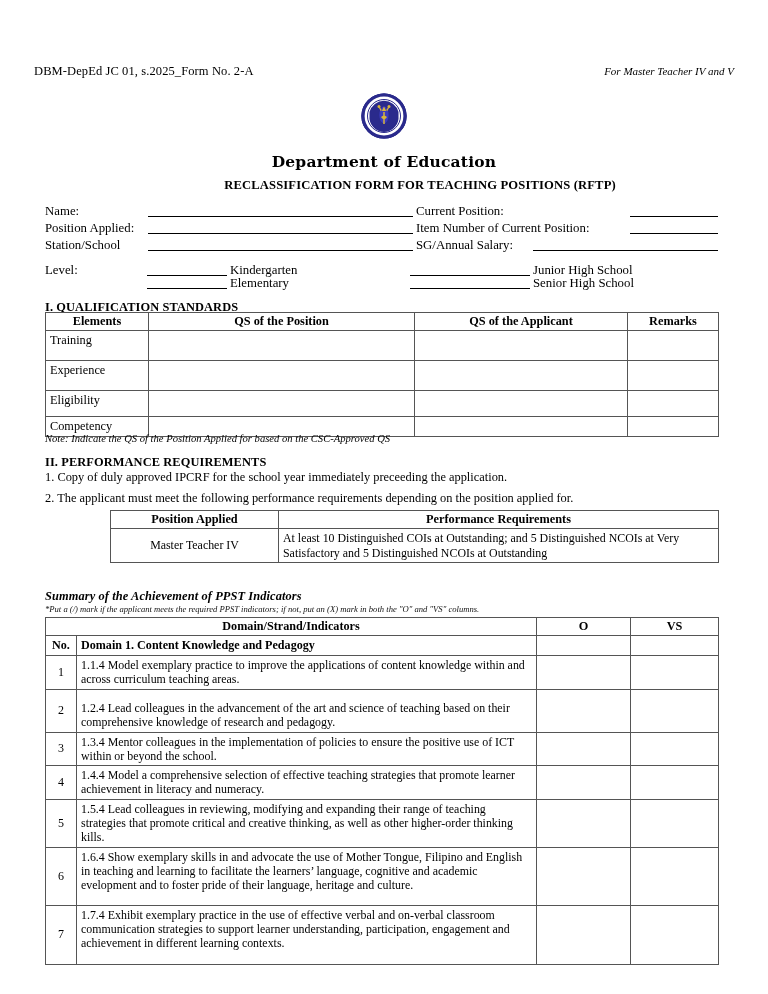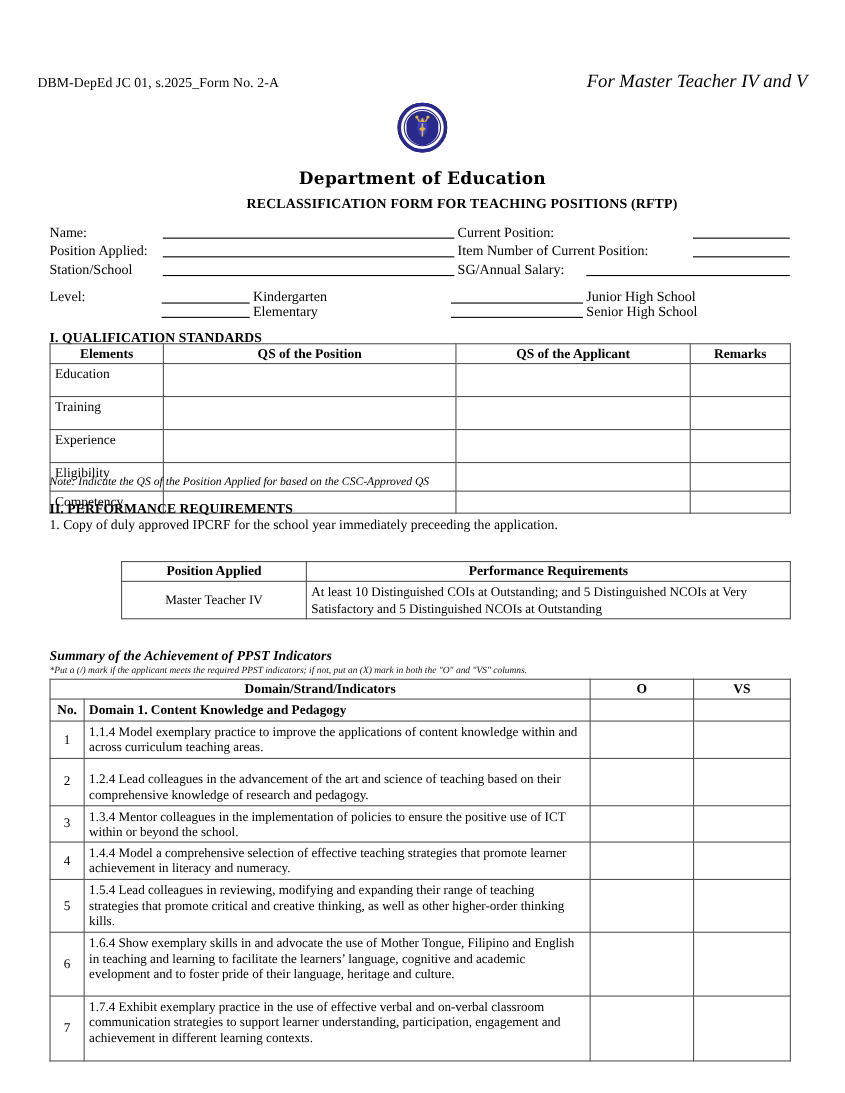--- a/index.html
+++ b/index.html
@@ -27,21 +27,21 @@
   .topbar {
     position: absolute;
     left: 34px; top: 64px;
     width: 700px;
     display: flex;
     justify-content: space-between;
     align-items: baseline;
     font-size: 12.5px;
   }
   .topbar .left { letter-spacing: 0.1px; }
-  .topbar .right { font-style: italic; font-size: 17px; text-align: center; }
+  .topbar .right { font-style: italic; font-size: 11px; text-align: center; }
 
   
   .seal-wrap {
     position: absolute;
     left: 0; top: 93px;
     width: 768px;
     text-align: center;
   }
   .seal {
     width: 46px; height: 46px;
@@ -300,26 +300,20 @@
     <thead>
       <tr>
         <th>Elements</th>
         <th>QS of the Position</th>
         <th>QS of the Applicant</th>
         <th>Remarks</th>
       </tr>
     </thead>
     <tbody>
       <tr>
-        <td style="height:25px">Education</td>
-        <td></td>
-        <td></td>
-        <td></td>
-      </tr>
-      <tr>
         <td style="height:25px">Training</td>
         <td></td>
         <td></td>
         <td></td>
       </tr>
       <tr>
         <td style="height:25px">Experience</td>
         <td></td>
         <td></td>
         <td></td>
@@ -336,20 +330,21 @@
         <td></td>
         <td></td>
       </tr>
     </tbody>
   </table>
 
   <div class="note-it" id="qs-note">Note: Indicate the QS of the Position Applied for based on the CSC-Approved QS</div>
 
   <div class="sec-head" id="sec-perf">II. PERFORMANCE REQUIREMENTS</div>
   <div class="para" id="perf-1">1. Copy of duly approved IPCRF for the school year immediately preceeding the application.</div>
+  <div class="para" id="perf-2">2. The applicant must meet the following performance requirements depending on the position applied for.</div>
 
   <table class="grid" id="perf-table">
     <colgroup>
         <col style="width:168px">
         <col style="width:440px">
       </colgroup>
     <thead>
       <tr>
         <th>Position Applied</th>
         <th>Performance Requirements</th>

